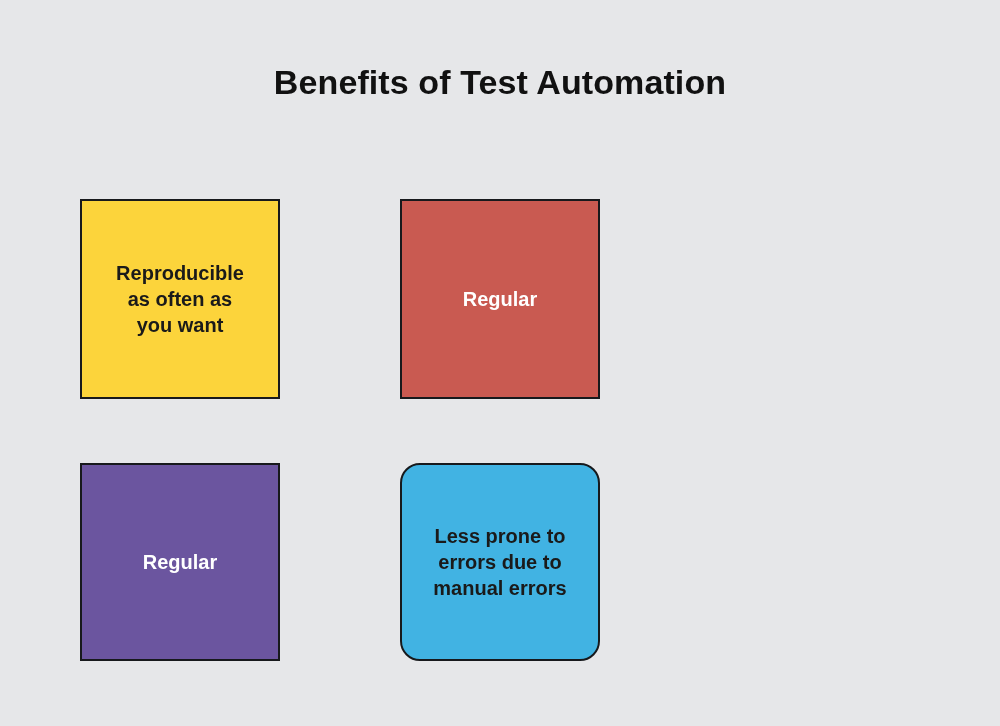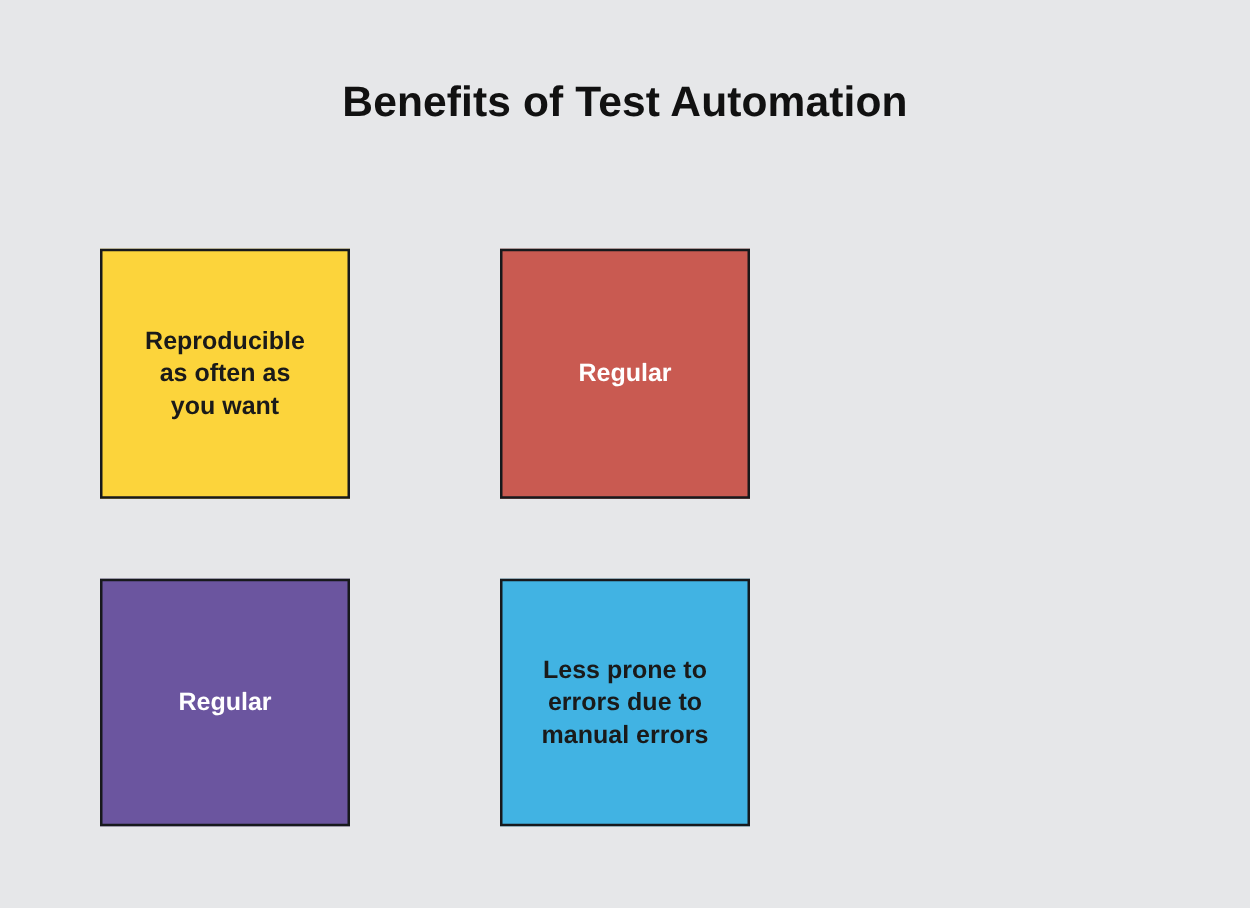--- a/index.html
+++ b/index.html
@@ -81,21 +81,21 @@
 
     <div class="cell r0 c1" style="background: rgb(201, 90, 81); border-color: rgb(23, 25, 28);">
       <span class="cell-label text-light" style="color: rgb(255, 255, 255);">Regular</span>
     </div>
 
 
     <div class="cell r1 c0" style="background: rgb(107, 85, 159); border-color: rgb(23, 25, 28);">
       <span class="cell-label text-light" style="color: rgb(255, 255, 255);">Regular</span>
     </div>
 
-    <div class="cell r1 c1" style="background: rgb(65, 179, 227); border-color: rgb(23, 25, 28);">
+    <div class="cell r1 c1" style="background: rgb(65, 179, 227); border-color: rgb(23, 25, 28); border-radius: 20px;">
       <span class="cell-label text-dark" style="color: rgb(26, 26, 26);">Less prone to
 errors due to
 manual errors</span>
     </div>
 
 
   </div>
 </div>
 
 </body></html>

